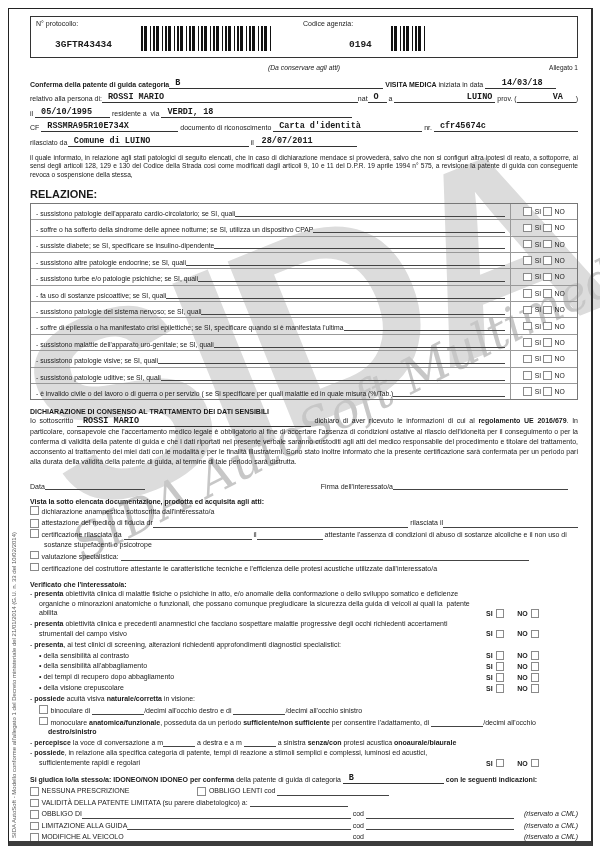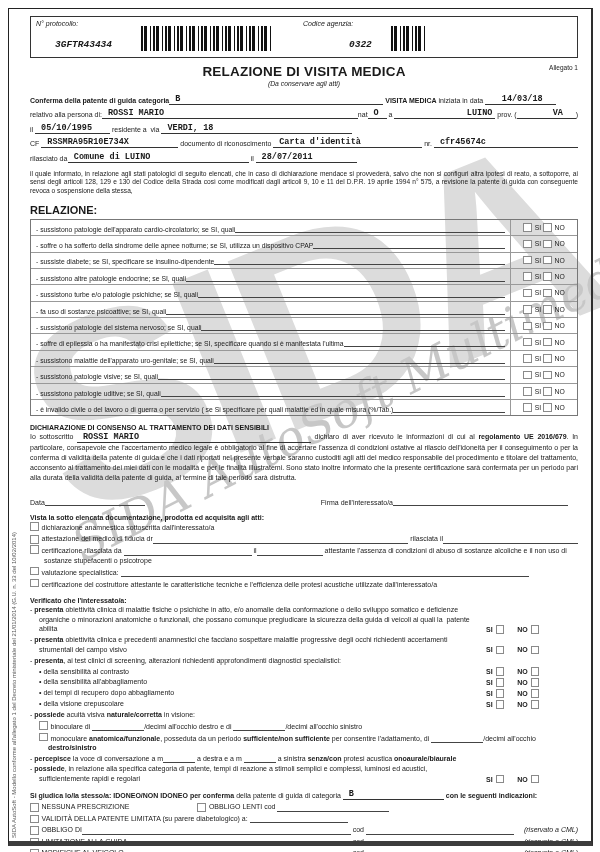--- a/index.html
+++ b/index.html
@@ -9,21 +9,21 @@
            border:1px solid #222;border-bottom:5px solid #3c3c3c;border-right:2px solid #2e2e2e;pointer-events:none;z-index:3;}
   
   .wm-block{position:absolute;top:195px;left:18px;font-size:265px;font-weight:bold;line-height:1;
             letter-spacing:-14px;color:#dcdcdc;transform:rotate(-22deg);z-index:0;white-space:nowrap;}
   .wm-script{position:absolute;top:372px;left:40px;font-family:"DejaVu Serif",serif;font-style:italic;
              font-size:48px;color:#c7c7c7;transform:rotate(-27deg);z-index:0;white-space:nowrap;}
   .sidebar-vert{position:absolute;left:11px;top:838px;transform:rotate(-90deg);transform-origin:0 0;
                 width:462px;font-size:6px;color:#555;z-index:2;white-space:nowrap;}
   .content{position:absolute;left:30px;top:16px;width:548px;z-index:1;}
   
-  .hbox{border:1px solid #333;height:40px;position:relative;margin-bottom:4px;font-style:italic;}
+  .hbox{border:1px solid #333;height:40px;position:relative;margin-bottom:4px;}
   .hlabel{position:absolute;font-size:7px;top:3px;}
   .hval{position:absolute;font-family:"Liberation Mono","DejaVu Sans Mono",monospace;font-weight:bold;font-size:9.5px;top:22px;}
   .barcode{position:absolute;top:9px;height:25px;
            background:repeating-linear-gradient(90deg,#111 0 2px,#fff 2px 3px,#111 3px 6px,#fff 6px 9px,#111 9px 10px,#fff 10px 12px);}
   .titleband{text-align:center;position:relative;margin-top:6px;}
   .title{font-size:13.5px;font-weight:bold;letter-spacing:.2px;}
   .subtitle{font-size:6.8px;font-style:italic;margin-top:1px;}
   .allegato{position:absolute;right:0;top:0;font-size:6.5px;}
   
   .t{font-size:7px;white-space:pre-wrap;}
@@ -77,26 +77,25 @@
   <div class="pborder"></div>
   <div class="sidebar-vert">SIDA AutoSoft - Modello conforme all'allegato 1 del Decreto ministeriale del 21/01/2014 (G.U. n. 33 del 10/02/2014)</div>
 
   <div class="content">
 
     <div class="hbox">
       <span class="hlabel" style="left:5px;">N° protocollo:</span>
       <span class="hval" style="left:24px;">3GFTR43434</span>
       <span class="barcode" style="left:110px;width:130px;"></span>
       <span class="hlabel" style="left:272px;">Codice agenzia:</span>
-      <span class="hval" style="left:318px;">0322</span>
+      <span class="hval" style="left:318px;">0194</span>
       <span class="barcode" style="left:360px;width:34px;"></span>
     </div>
 
     <div class="titleband">
-      <div class="title">RELAZIONE DI VISITA MEDICA</div>
       <div class="subtitle">(Da conservare agli atti)</div>
       <div class="allegato">Allegato 1</div>
     </div>
 
     <div class="intro" id="intro-lines">
         <div class="flexline">
           <span class="t b">Conferma della patente di guida categoria</span>
           <span class="tw" style="min-width: 205px;">B</span>
           <span class="t"> </span>
           <span class="t b">VISITA MEDICA</span>

